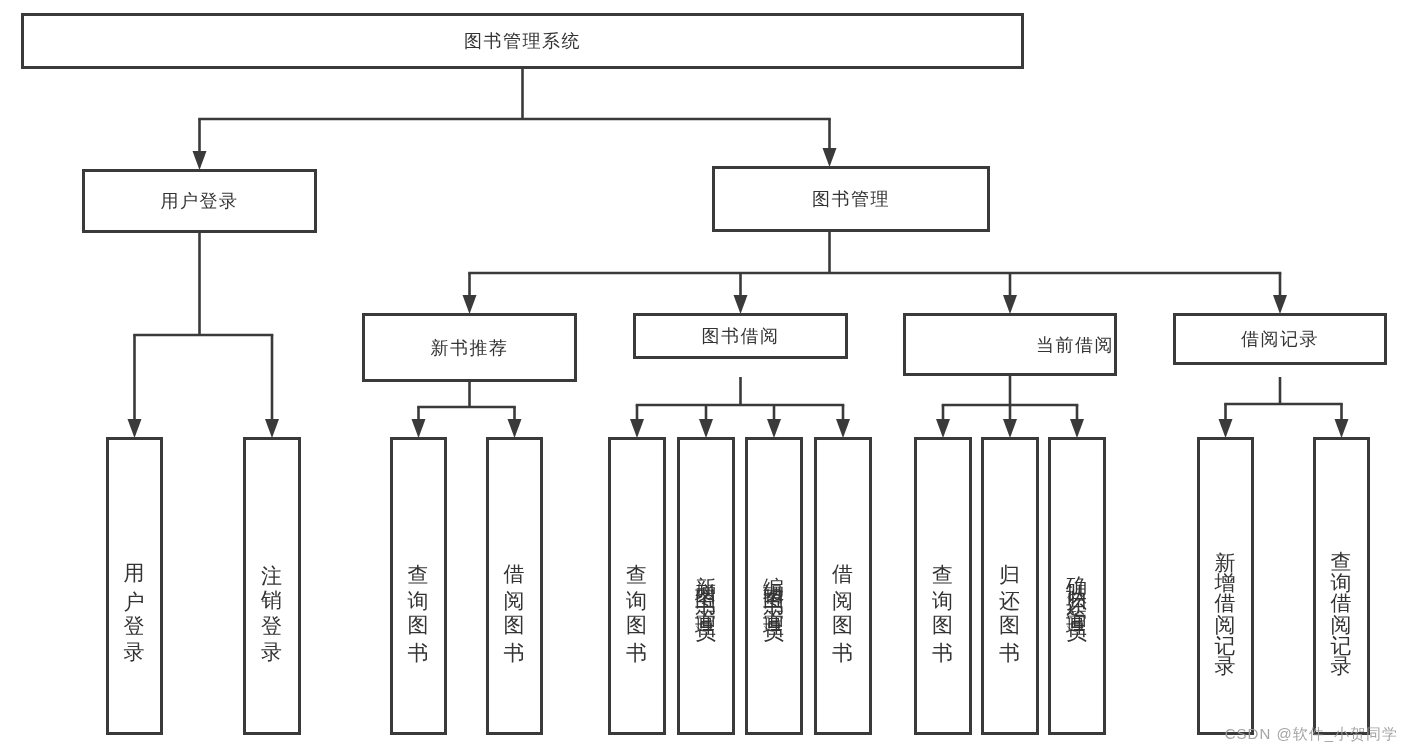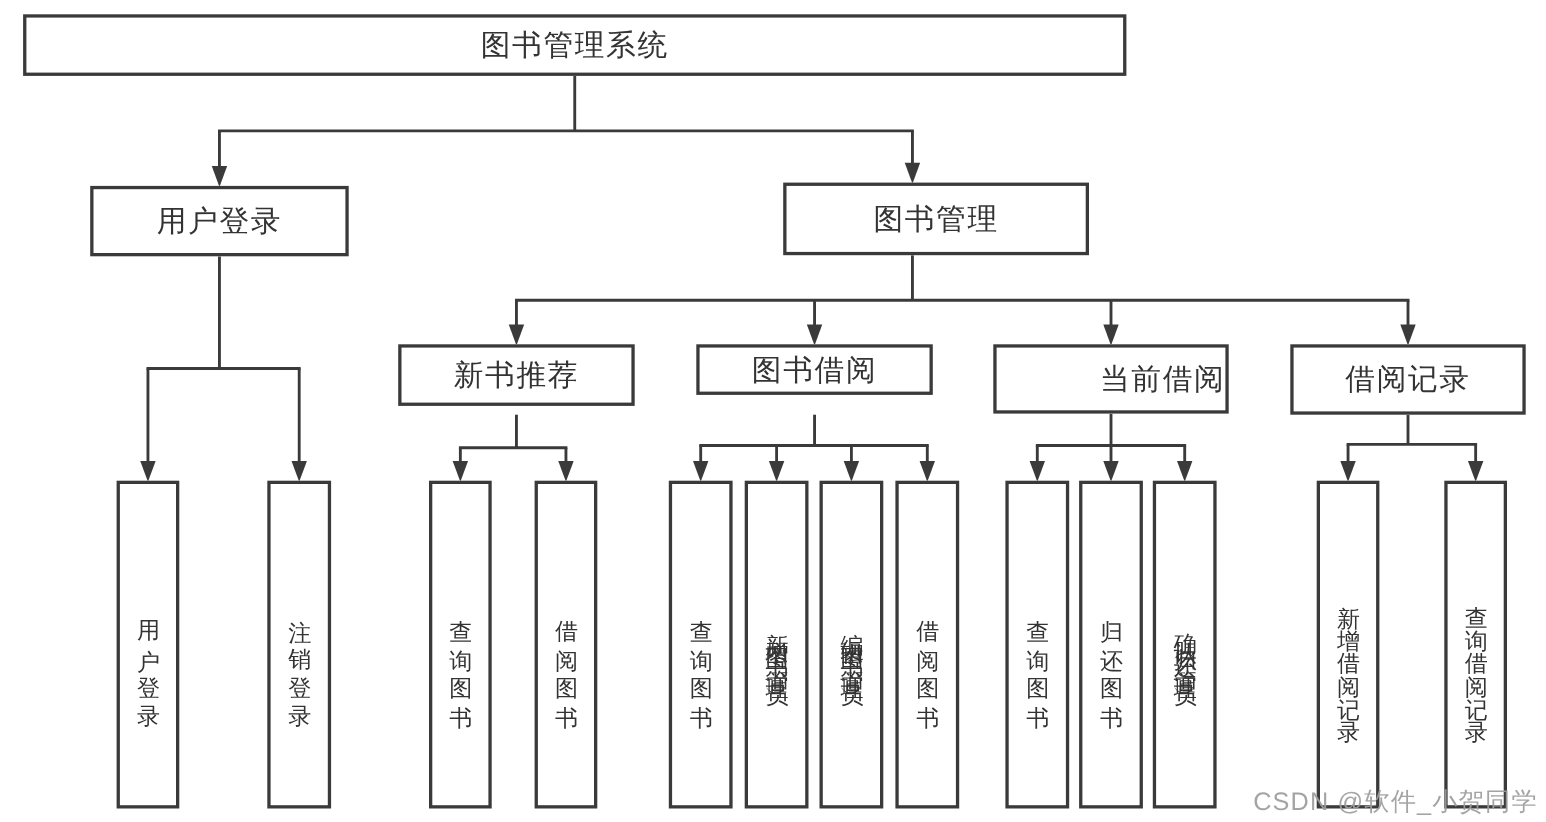--- a/index.html
+++ b/index.html
@@ -7,28 +7,28 @@
   .canvas{
     position:relative;width:1405px;height:747px;background:#ffffff;overflow:hidden;
     font-family:"Liberation Sans","DejaVu Sans",sans-serif;
   }
   #wires{position:absolute;left:0;top:0;width:1405px;height:747px;}
   .node{
     position:absolute;box-sizing:border-box;background:#ffffff;
     border:3px solid #3a3a3a;color:#333333;
     display:flex;align-items:center;justify-content:center;
   }
-  .node.h .lbl{font-size:27px;letter-spacing:1.5px;white-space:nowrap;}
+  .node.h .lbl{font-size:18px;letter-spacing:1.5px;white-space:nowrap;}
   .node.v .lbl{
     writing-mode:vertical-rl;text-orientation:mixed;
     font-size:21px;line-height:1;white-space:nowrap;
   }
   .watermark{
     position:absolute;right:7px;bottom:3px;z-index:5;
-    font-size:23px;color:#9d9d9d;letter-spacing:1px;opacity:.92;white-space:nowrap;
+    font-size:15px;color:#9d9d9d;letter-spacing:1px;opacity:.92;white-space:nowrap;
   }
 </style>
 </head>
 <body>
 
 <div class="canvas">
   <svg id="wires" viewBox="0 0 1405 747">
       <line x1="522.5" y1="69" x2="522.5" y2="119" stroke="#3a3a3a" stroke-width="2.6"></line>
       <line x1="199.5" y1="119" x2="199.5" y2="154" stroke="#3a3a3a" stroke-width="2.6"></line>
       <polygon points="192.5,151 206.5,151 199.5,170" fill="#3a3a3a"></polygon>
@@ -91,21 +91,21 @@
       </div>
       <div class="node v" style="left: 106px; top: 437px; width: 57px; height: 298px;">
         <span class="lbl" style="letter-spacing: 26px; padding-top: 26px;">用户登录</span>
       </div>
       <div class="node v" style="left: 243px; top: 437px; width: 58px; height: 298px;">
         <span class="lbl" style="letter-spacing: 26px; padding-top: 26px;">注销登录</span>
       </div>
       <div class="node h" style="left: 712px; top: 166px; width: 278px; height: 66px;">
         <span class="lbl">图书管理</span>
       </div>
-      <div class="node h" style="left: 362px; top: 313px; width: 215px; height: 56px;">
+      <div class="node h" style="left: 362px; top: 313px; width: 215px; height: 69px;">
         <span class="lbl">新书推荐</span>
       </div>
       <div class="node v" style="left: 390px; top: 437px; width: 57px; height: 298px;">
         <span class="lbl" style="letter-spacing: 26px; padding-top: 26px;">查询图书</span>
       </div>
       <div class="node v" style="left: 486px; top: 437px; width: 57px; height: 298px;">
         <span class="lbl" style="letter-spacing: 26px; padding-top: 26px;">借阅图书</span>
       </div>
       <div class="node h" style="left: 633px; top: 313px; width: 215px; height: 46px;">
         <span class="lbl">图书借阅</span>
@@ -127,21 +127,21 @@
       </div>
       <div class="node v" style="left: 914px; top: 437px; width: 58px; height: 298px;">
         <span class="lbl" style="letter-spacing: 26px; padding-top: 26px;">查询图书</span>
       </div>
       <div class="node v" style="left: 981px; top: 437px; width: 58px; height: 298px;">
         <span class="lbl" style="letter-spacing: 26px; padding-top: 26px;">归还图书</span>
       </div>
       <div class="node v" style="left: 1048px; top: 437px; width: 58px; height: 298px;">
         <span class="lbl" style="letter-spacing: 6.66667px; padding-top: 6.66667px;">确认归还（管理员）</span>
       </div>
-      <div class="node h" style="left: 1173px; top: 313px; width: 214px; height: 64px;">
+      <div class="node h" style="left: 1173px; top: 313px; width: 214px; height: 52px;">
         <span class="lbl">借阅记录</span>
       </div>
       <div class="node v" style="left: 1197px; top: 437px; width: 57px; height: 298px;">
         <span class="lbl" style="letter-spacing: 21px; padding-top: 21px;">新增借阅记录</span>
       </div>
       <div class="node v" style="left: 1313px; top: 437px; width: 57px; height: 298px;">
         <span class="lbl" style="letter-spacing: 21px; padding-top: 21px;">查询借阅记录</span>
       </div>
     </div>
   <div class="watermark">CSDN @软件_小贺同学</div>

